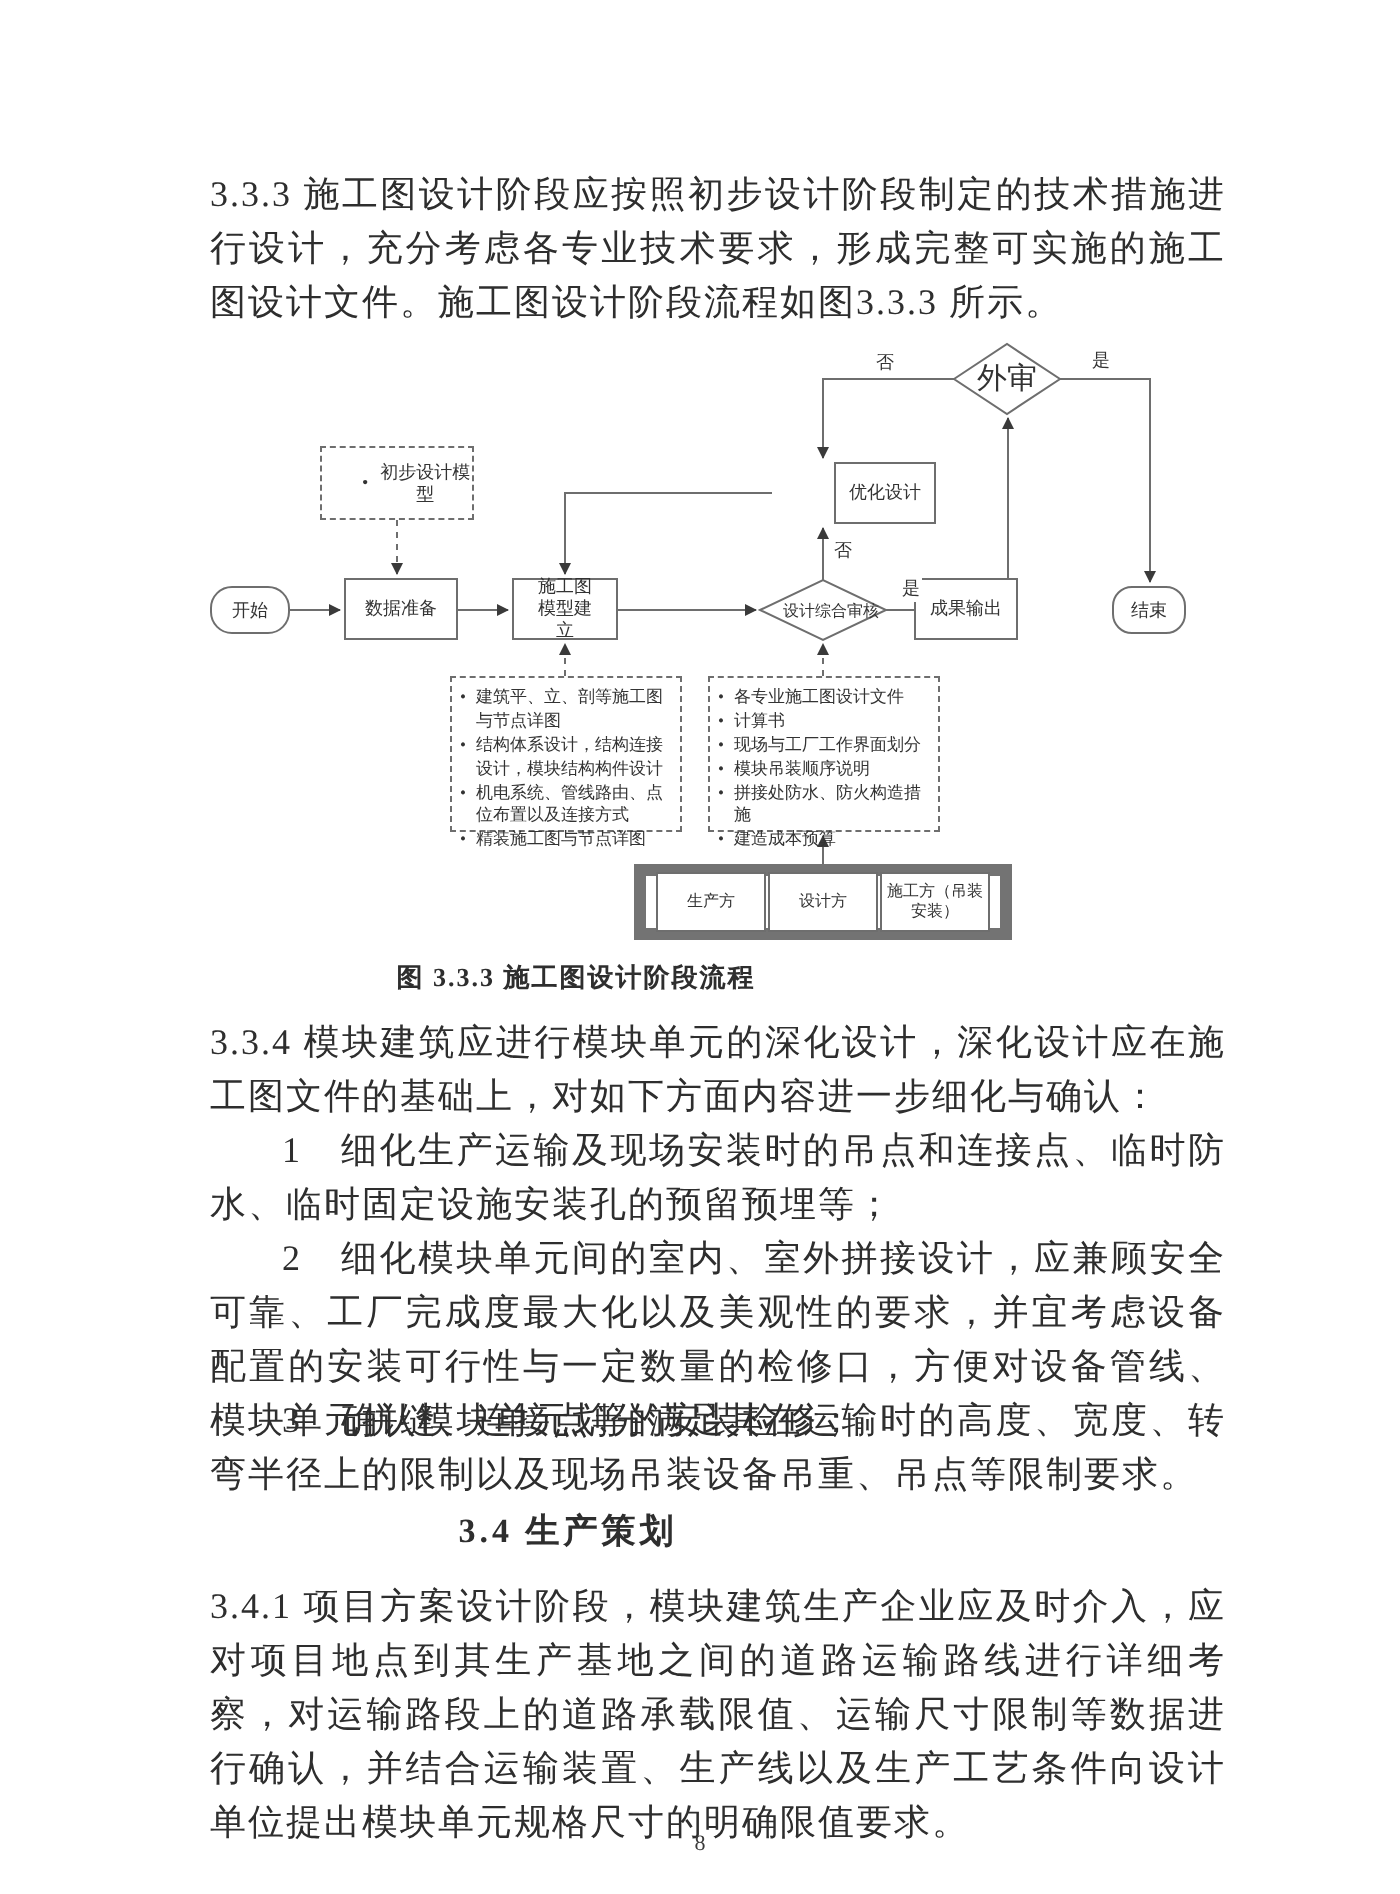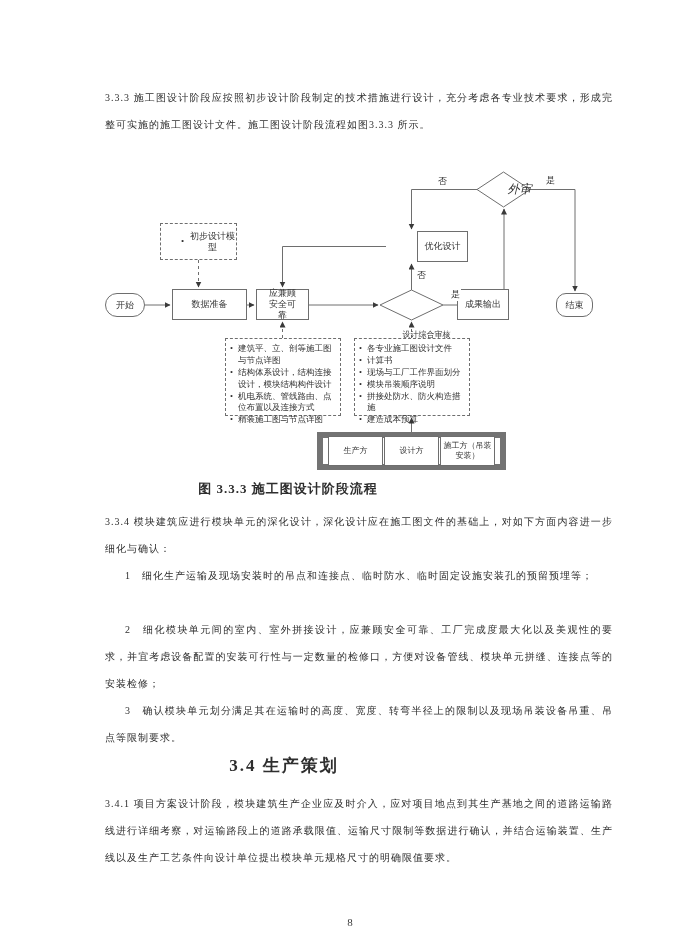--- a/index.html
+++ b/index.html
@@ -3,21 +3,21 @@
 <meta charset="utf-8">
 <style>
   html,body{margin:0;padding:0;}
   body{
     width:700px;height:947px;position:relative;background:#ffffff;
     font-family:"Liberation Serif","DejaVu Serif",serif;
     color:#2e2e2e;overflow:hidden;
   }
   .textblock{
     position:absolute;left:105px;width:508px;
-    font-size:10px;line-height:27px;letter-spacing:1px;
+    font-size:18px;line-height:27px;letter-spacing:1px;
     text-align:justify;word-break:break-all;
   }
   .indent2{text-indent:2em;}
   .caption{
     position:absolute;left:0;width:576px;text-align:center;
     font-size:13px;font-weight:bold;letter-spacing:1px;font-family:Liberation Serif, serif;
   }
   .section-heading{
     position:absolute;left:0;width:568px;text-align:center;
     font-size:17px;font-weight:bold;letter-spacing:2px;
@@ -92,30 +92,30 @@
     <path d="M316.5,264 V250" fill="none" stroke="#6e6e6e" stroke-width="1" marker-end="url(#arr)"></path>
 
     <path d="M103.5,92 V119" fill="none" stroke="#6e6e6e" stroke-width="1" stroke-dasharray="3,3" marker-end="url(#arr)"></path>
     <path d="M187.5,170 V154" fill="none" stroke="#6e6e6e" stroke-width="1" stroke-dasharray="3,3" marker-end="url(#arr)"></path>
     <path d="M316.5,170 V154" fill="none" stroke="#6e6e6e" stroke-width="1" stroke-dasharray="3,3" marker-end="url(#arr)"></path>
 
     <polygon points="285,137 316.5,122 348,137 316.5,152" fill="#ffffff" stroke="#6e6e6e" stroke-width="1"></polygon>
     <polygon points="382,21.5 408.5,4 435,21.5 408.5,39" fill="#ffffff" stroke="#6e6e6e" stroke-width="1"></polygon>
   </svg>
 
-  <div class="node stadium" style="left:10px;top:125px;width:40px;height:24px;">开始</div>
-  <div class="node" style="left:77px;top:121px;width:75px;height:31px;">数据准备</div>
+  <div class="node stadium" style="left:10px;top:125px;width:40px;height:24px;border-radius:11px;">开始</div>
+  <div class="node" style="left:77px;top:121px;width:57px;height:31px;">数据准备</div>
   <div class="node dashed bullet-node" style="left:65px;top:55px;width:77px;height:37px;">初步设计模型</div>
-  <div class="node" style="left:161px;top:121px;width:53px;height:31px;padding:0 8px;">应兼顾安全可靠</div>
+  <div class="node" style="left:161px;top:121px;width:53px;height:31px;padding:0 8px;">施工图模型建立</div>
   <div class="node" style="left:291px;top:63px;width:51px;height:31px;margin-left:31px;">优化设计</div>
   <div class="node" style="left:362px;top:121px;width:52px;height:31px;">成果输出</div>
   <div class="node stadium" style="left:461px;top:125px;width:37px;height:24px;border-radius:10px;">结束</div>
 
-  <div class="diamond-label" style="left:300px;top:131px;width:63px;height:12px;margin-top:29px;">设计综合审核</div>
-  <div class="diamond-label" style="left:398px;top:15px;width:53px;height:13px;font-size:12px;font-style:italic;">外审</div>
+  <div class="diamond-label" style="left:289px;top:131px;width:63px;height:12px;">设计综合审核</div>
+  <div class="diamond-label" style="left:382px;top:15px;width:53px;height:13px;font-size:15px;">外审</div>
 
   <div class="edge-label" style="left:342px;top:7px;">否</div>
   <div class="edge-label" style="left:450px;top:6px;">是</div>
   <div class="edge-label" style="left:321px;top:101px;">否</div>
   <div class="edge-label" style="left:355px;top:120px;">是</div>
 
   <div class="doc-box" style="left:259px;top:170px;width:116px;height:78px;">
     <ul>
       <li>各专业施工图设计文件</li>
       <li>计算书</li>

